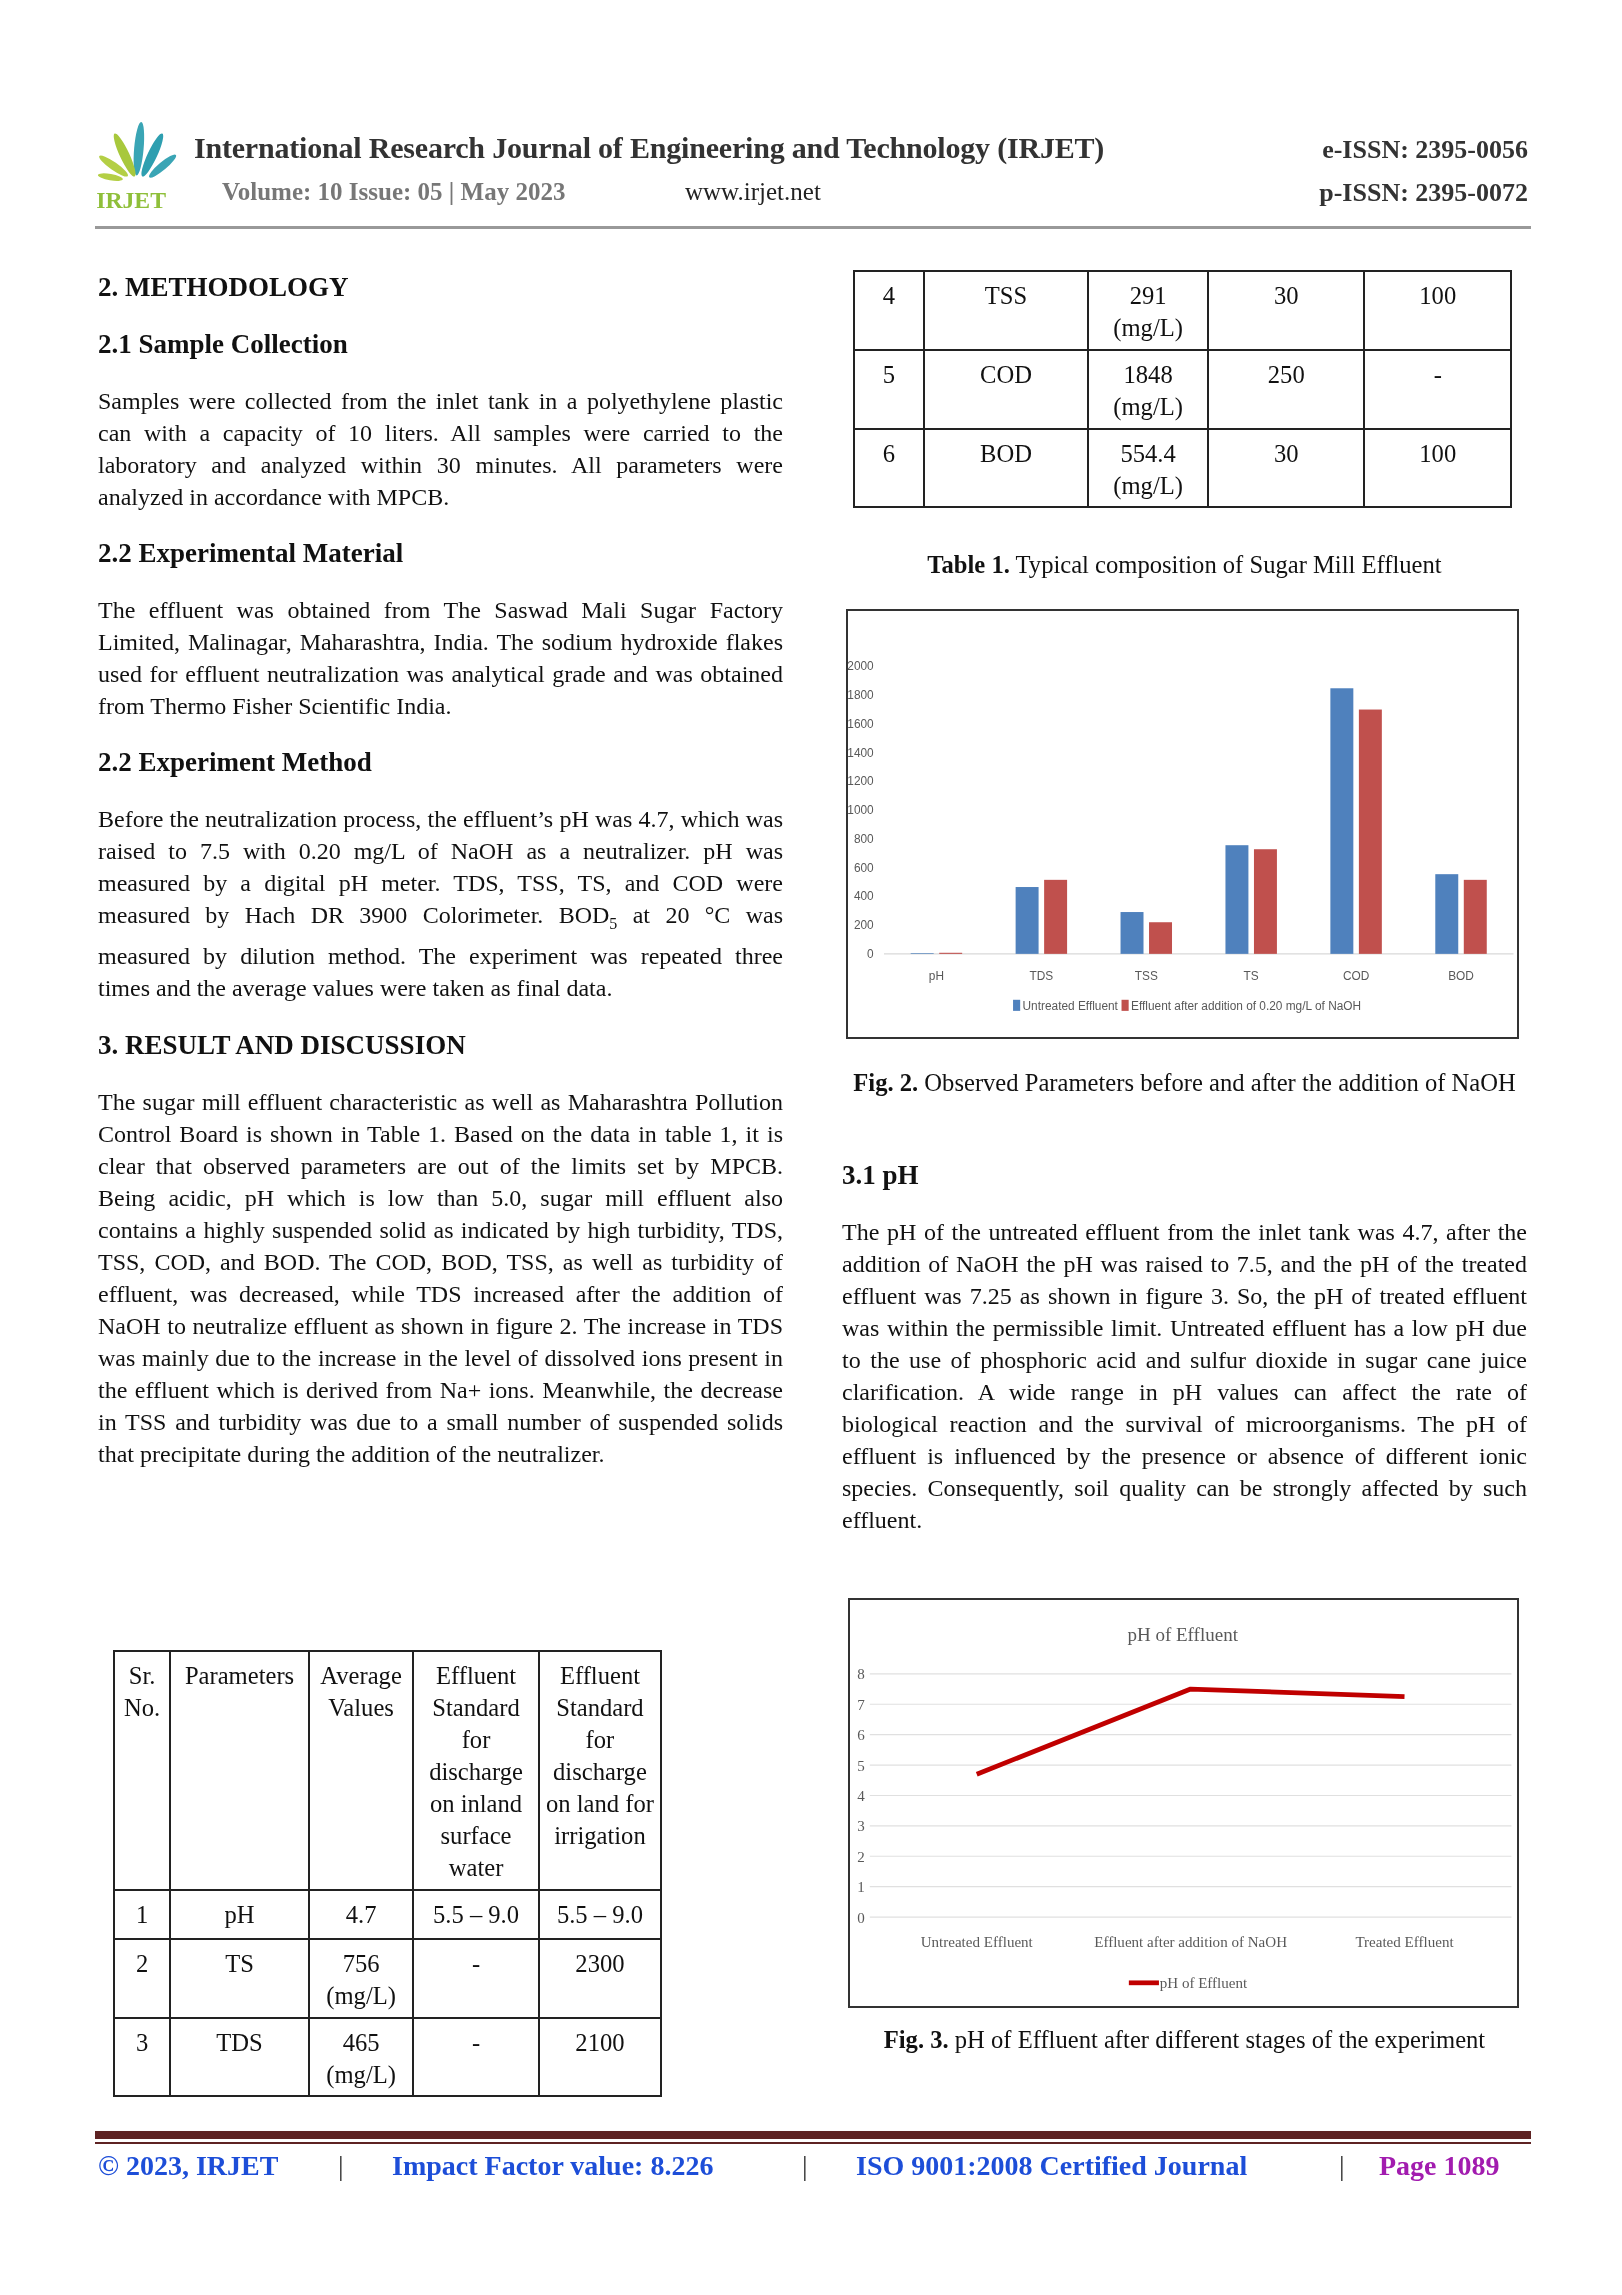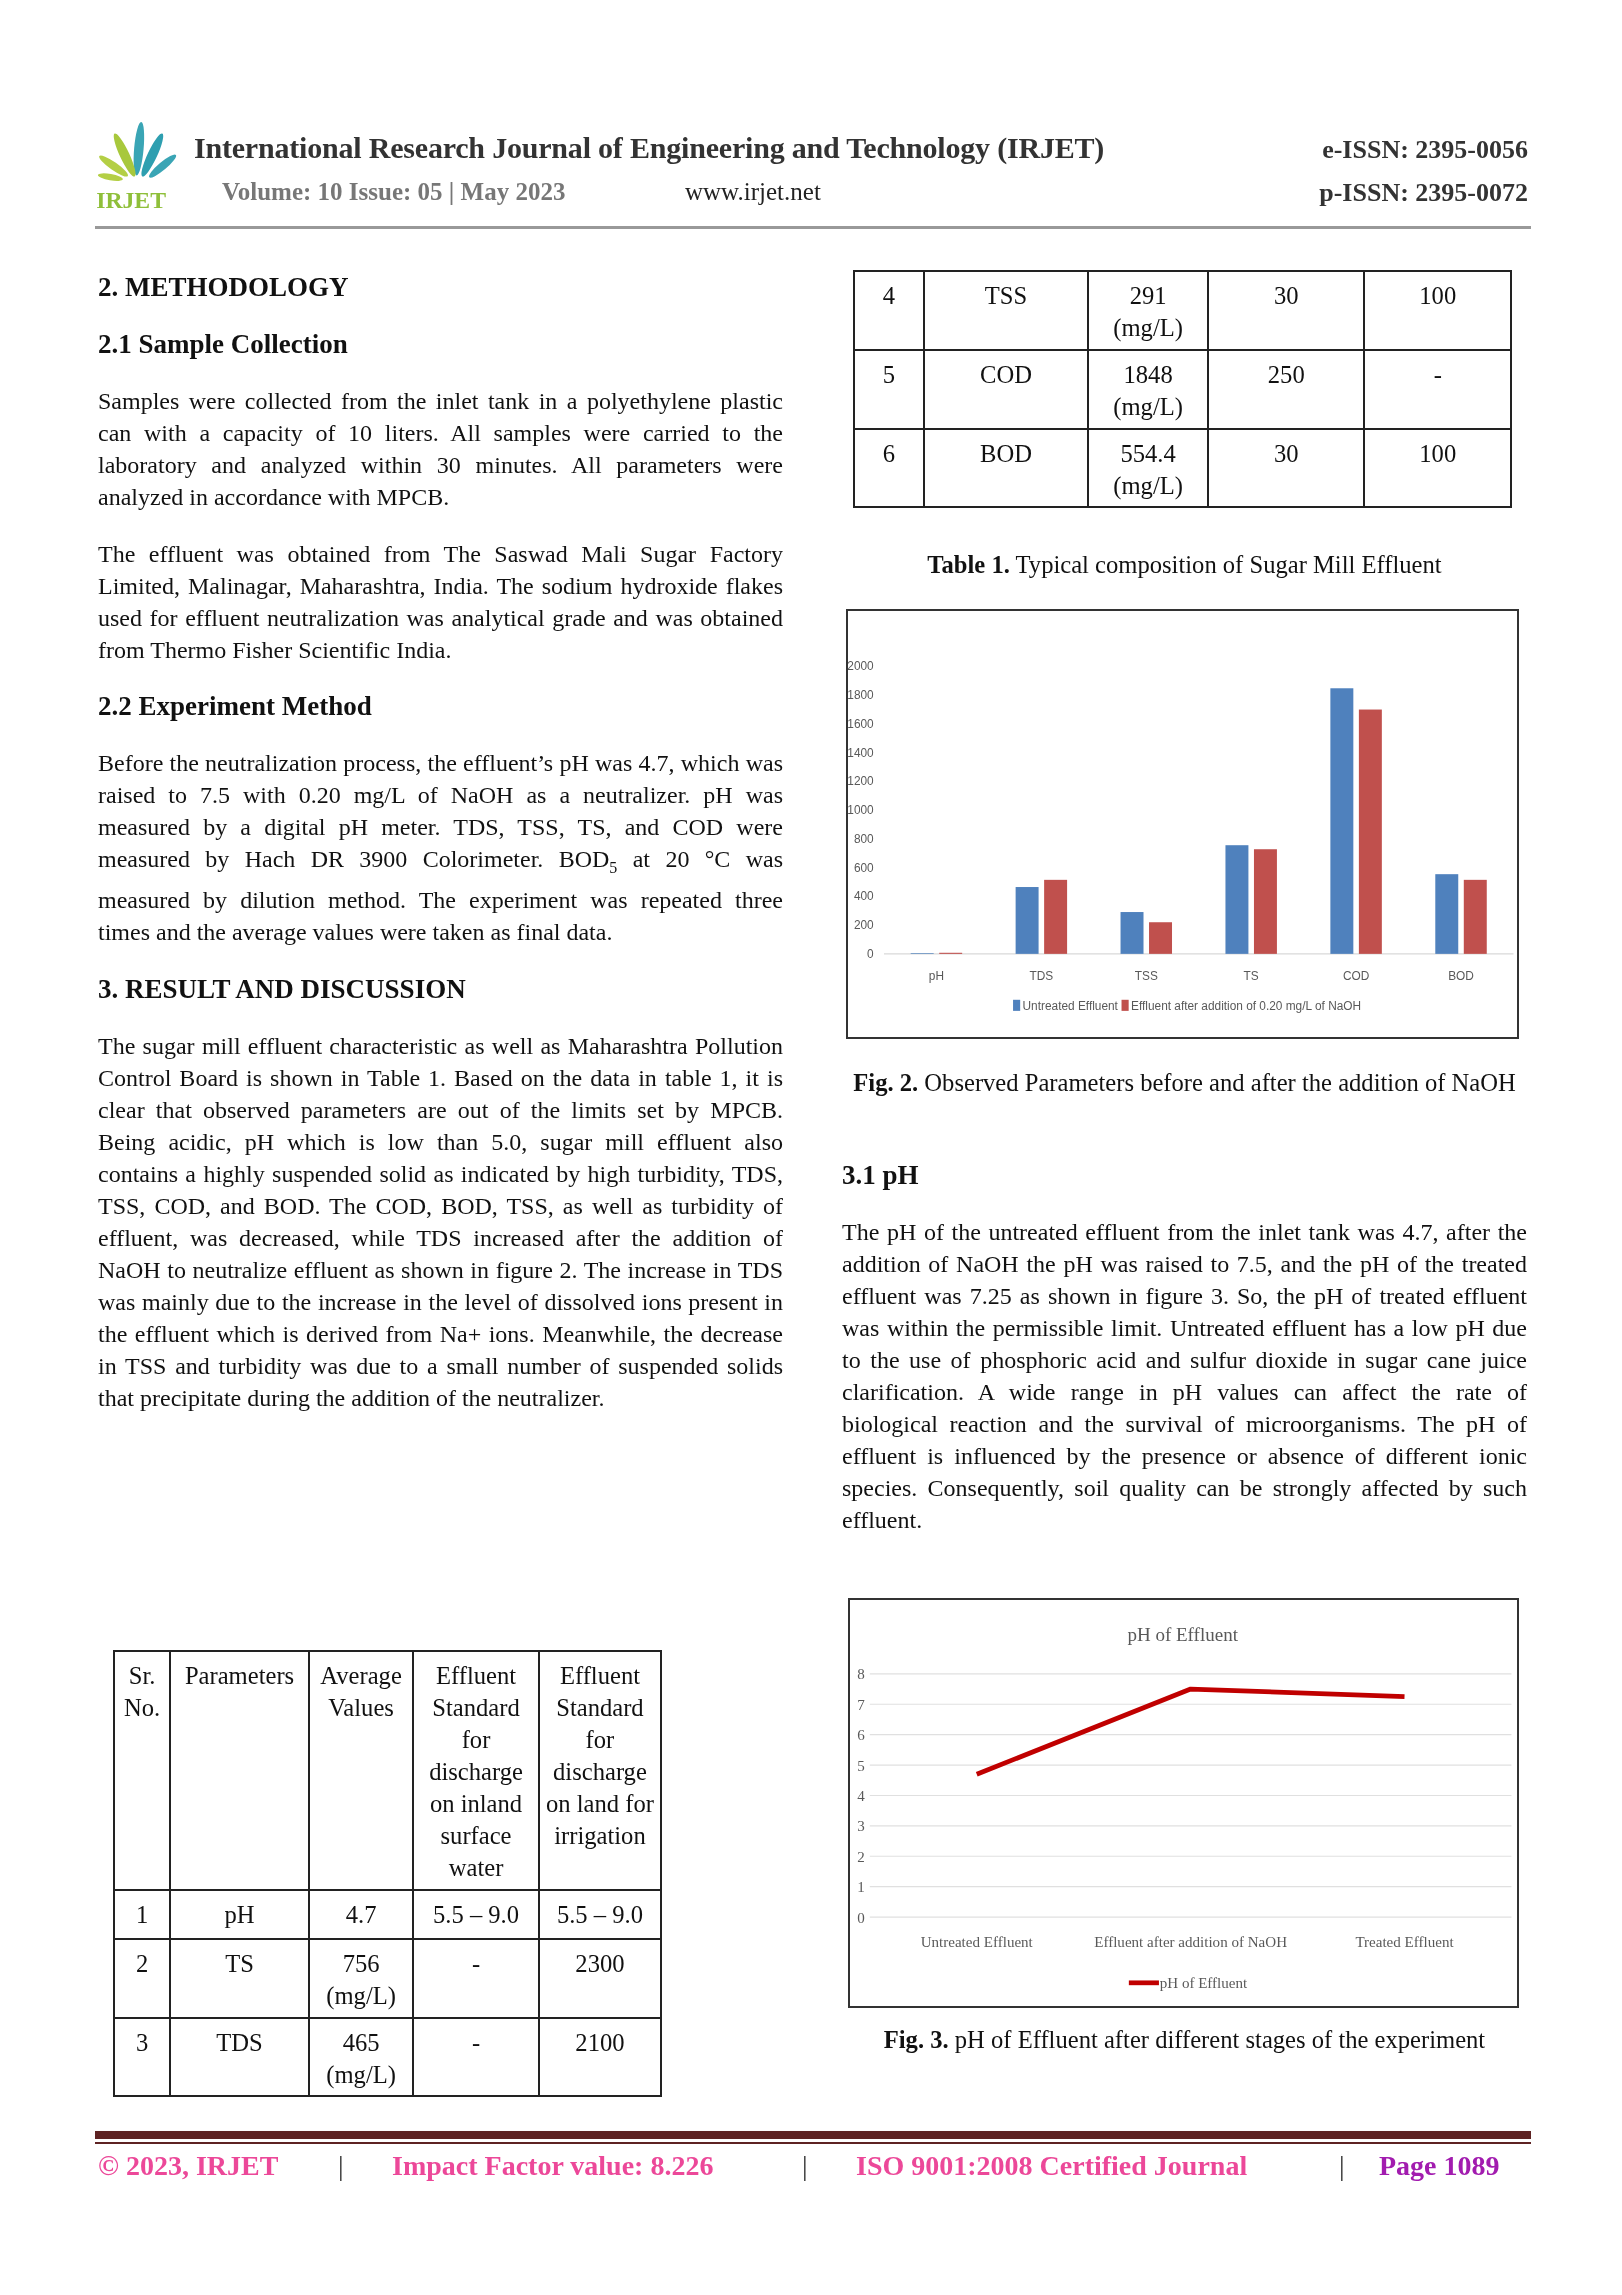--- a/index.html
+++ b/index.html
@@ -18,21 +18,21 @@
   h2 { margin:0; font-size:27px; font-weight:bold; color:#111; }
   h3 { margin:0; font-size:27px; font-weight:bold; color:#111; }
   p { margin:0; }
   table.t { border-collapse:collapse; font-size:24.6px; line-height:32px; text-align:center; }
   table.t td { border:2px solid #222; vertical-align:top; padding:8px 4.8px 4.8px 4.8px; }
   .caption { font-size:24.6px; text-align:center; }
   .caption b { font-weight:bold;font-family:Liberation Serif, serif; }
   .chartbox { border:2px solid #333; background:#fff; }
   .foot-rule1 { left:95px; top:2131px; width:1436px; height:8px; background:#5e2323; }
   .foot-rule2 { left:95px; top:2142px; width:1436px; height:2.4px; background:#5e2323; }
-  .footer { top:2150px; font-size:28px; font-weight:bold; color:#ec4899; }
+  .footer { top:2150px; font-size:28px; font-weight:bold; color:#1d4ed8; }
   .sep { font-weight:normal; color:#333; }
 </style>
 </head>
 <body>
 
 <div class="abs logo">
   <svg width="87" height="95" viewBox="0 0 110 120">
     <ellipse cx="58" cy="40" rx="6" ry="34" fill="#3aa5b5" transform="rotate(5 58 40)"></ellipse>
     <ellipse cx="75" cy="48" rx="6" ry="30" fill="#2e9fb0" transform="rotate(25 75 48)"></ellipse>
     <ellipse cx="88" cy="62" rx="5" ry="22" fill="#3aa5b5" transform="rotate(50 88 62)"></ellipse>
@@ -46,20 +46,21 @@
 <div class="abs hdr-vol">Volume: 10 Issue: 05 | May 2023</div>
 <div class="abs hdr-web">www.irjet.net</div>
 <div class="abs hdr-eissn">e-ISSN: 2395-0056</div>
 <div class="abs hdr-pissn">p-ISSN: 2395-0072</div>
 <div class="abs hdr-rule"></div>
 
 <div class="abs col left" style="top:271px;">
   <h2>2. METHODOLOGY</h2>
   <h3 style="margin-top:25px;">2.1 Sample Collection</h3>
   <p style="margin-top:25px;">Samples were collected from the inlet tank in a polyethylene plastic can with a capacity of 10 liters. All samples were carried to the laboratory and analyzed within 30 minutes. All parameters were analyzed in accordance with MPCB.</p>
+  <h3 style="margin-top:24px;">2.2 Experimental Material</h3>
   <p style="margin-top:25px;">The effluent was obtained from The Saswad Mali Sugar Factory Limited, Malinagar, Maharashtra, India. The sodium hydroxide flakes used for effluent neutralization was analytical grade and was obtained from Thermo Fisher Scientific India.</p>
   <h3 style="margin-top:24px;">2.2 Experiment Method</h3>
   <p style="margin-top:25px;"><span>Before the neutralization process, the effluent’s pH was 4.7, which was raised to 7.5 with 0.20 mg/L of NaOH as a neutralizer. pH was measured by a digital pH meter. TDS, TSS, TS, and COD were measured by Hach DR 3900 Colorimeter. BOD</span><sub style="font-size:16px;">5</sub><span> at 20 °C was measured by dilution method. The experiment was repeated three times and the average values were taken as final data.</span></p>
   <h2 style="margin-top:25px;">3. RESULT AND DISCUSSION</h2>
   <p style="margin-top:25px;">The sugar mill effluent characteristic as well as Maharashtra Pollution Control Board is shown in Table 1. Based on the data in table 1, it is clear that observed parameters are out of the limits set by MPCB. Being acidic, pH which is low than 5.0, sugar mill effluent also contains a highly suspended solid as indicated by high turbidity, TDS, TSS, COD, and BOD. The COD, BOD, TSS, as well as turbidity of effluent, was decreased, while TDS increased after the addition of NaOH to neutralize effluent as shown in figure 2. The increase in TDS was mainly due to the increase in the level of dissolved ions present in the effluent which is derived from Na+ ions. Meanwhile, the decrease in TSS and turbidity was due to a small number of suspended solids that precipitate during the addition of the neutralizer.</p>
 </div>
 
 <table class="t abs" style="left:113px; top:1650px; width:549px;">
   <colgroup>
       <col style="width:68px">

